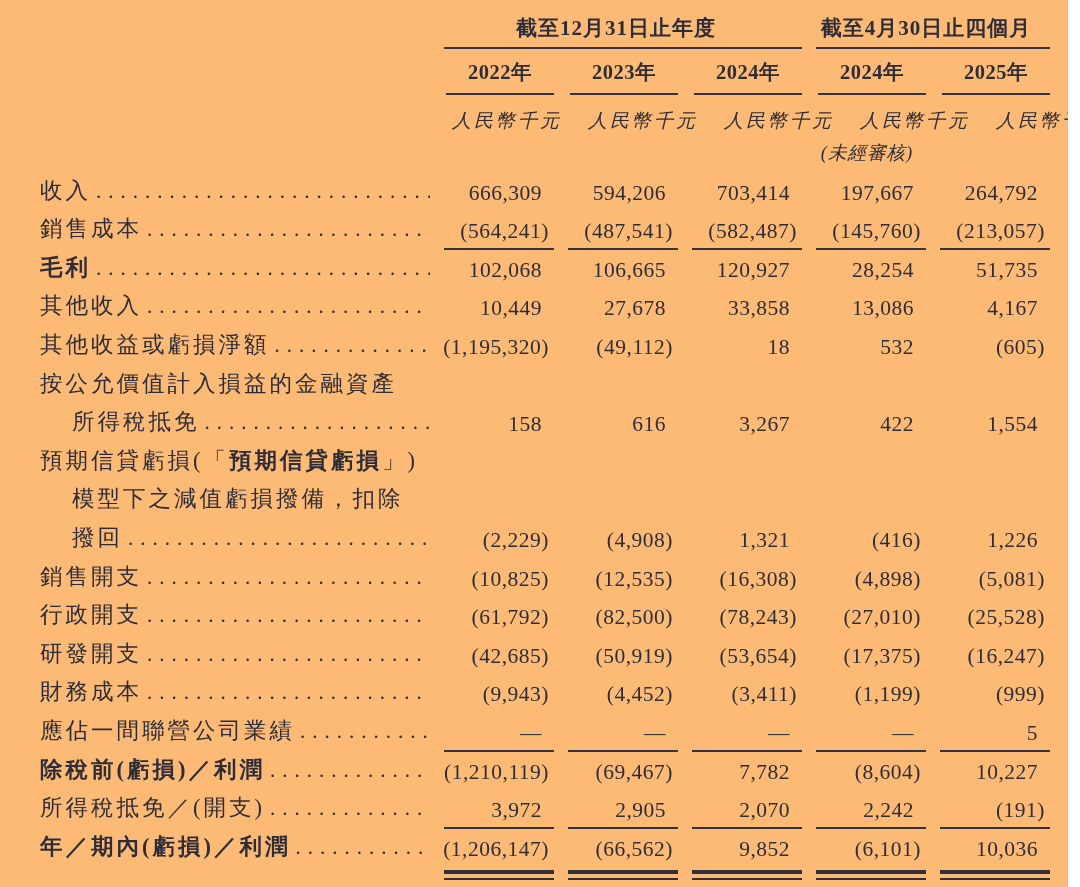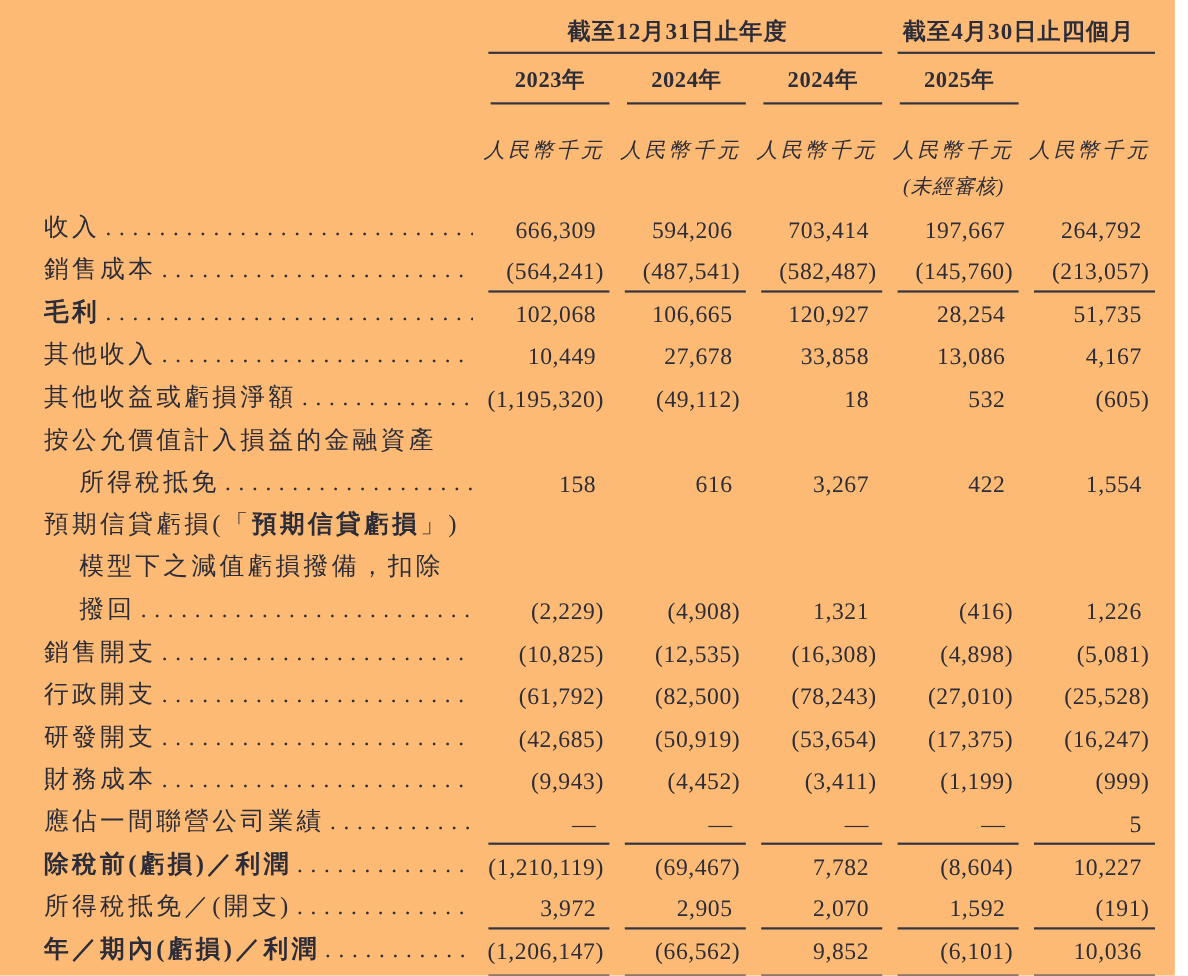--- a/index.html
+++ b/index.html
@@ -14,21 +14,21 @@
   .spacer{width:390px;flex:none;}
   .grp{box-sizing:border-box;flex:none;}
   .grp1{width:372px;}
   .grp2{width:248px;}
   .gtitle{text-align:center;font-weight:bold;font-size:21px;letter-spacing:1px;white-space:nowrap;}
   .gline{border-bottom:2.2px solid #33343f;margin-top:5px;margin-left:14px;}
   .hdr-years{display:flex;margin-top:9px;}
   .ycell{width:124px;flex:none;text-align:right;}
   .yu{display:inline-block;width:108px;text-align:center;font-weight:bold;font-size:20.5px;
       letter-spacing:.5px;border-bottom:2px solid #33343f;padding-bottom:7px;white-space:nowrap;}
-  .hdr-units{display:flex;margin-top:29px;}
+  .hdr-units{display:flex;margin-top:13px;gap:12px;}
   .ucell{width:124px;flex:none;text-align:right;}
   .uu{display:inline-block;width:118px;text-align:center;font-style:italic;font-size:19px;
       letter-spacing:3px;white-space:nowrap;}
   .hdr-note{display:flex;margin-top:6px;height:24px;}
   .ncell{width:124px;flex:none;text-align:right;}
   .nn{display:inline-block;width:118px;text-align:center;font-style:italic;font-size:18.5px;
       letter-spacing:1px;white-space:nowrap;}
   
   .tbody{margin-top:8px;}
   .row{display:flex;align-items:flex-end;height:38.6px;}
@@ -62,20 +62,22 @@
     </div>
     <div class="grp grp2">
       <div class="gtitle">截至4月30日止四個月</div>
       <div class="gline"></div>
     </div>
   </div>
 
   <div class="hdr-years">
     <div class="spacer"></div>
     <div class="ycell">
+      <span class="yu">2022年</span></div>
+    <div class="ycell">
       <span class="yu">2023年</span></div>
     <div class="ycell">
       <span class="yu">2024年</span></div>
     <div class="ycell">
       <span class="yu">2024年</span></div>
     <div class="ycell">
       <span class="yu">2025年</span></div>
   </div>
 
   <div class="hdr-units">
@@ -277,21 +279,21 @@
         <div class="cell nv">10,227</div>
       </div>
       <div class="row">
         <div class="label">
           <span class="txt">所得稅抵免／(開支)</span>
           <span class="leader"></span>
         </div>
         <div class="cell nv u-single">3,972</div>
         <div class="cell nv u-single">2,905</div>
         <div class="cell nv u-single">2,070</div>
-        <div class="cell nv u-single">1,592</div>
+        <div class="cell nv u-single">2,242</div>
         <div class="cell pv u-single">(191)</div>
       </div>
       <div class="row">
         <div class="label">
           <span class="txt b">年／期內(虧損)／利潤</span>
           <span class="leader"></span>
         </div>
         <div class="cell pv u-double">(1,206,147)</div>
         <div class="cell pv u-double">(66,562)</div>
         <div class="cell nv u-double">9,852</div>

